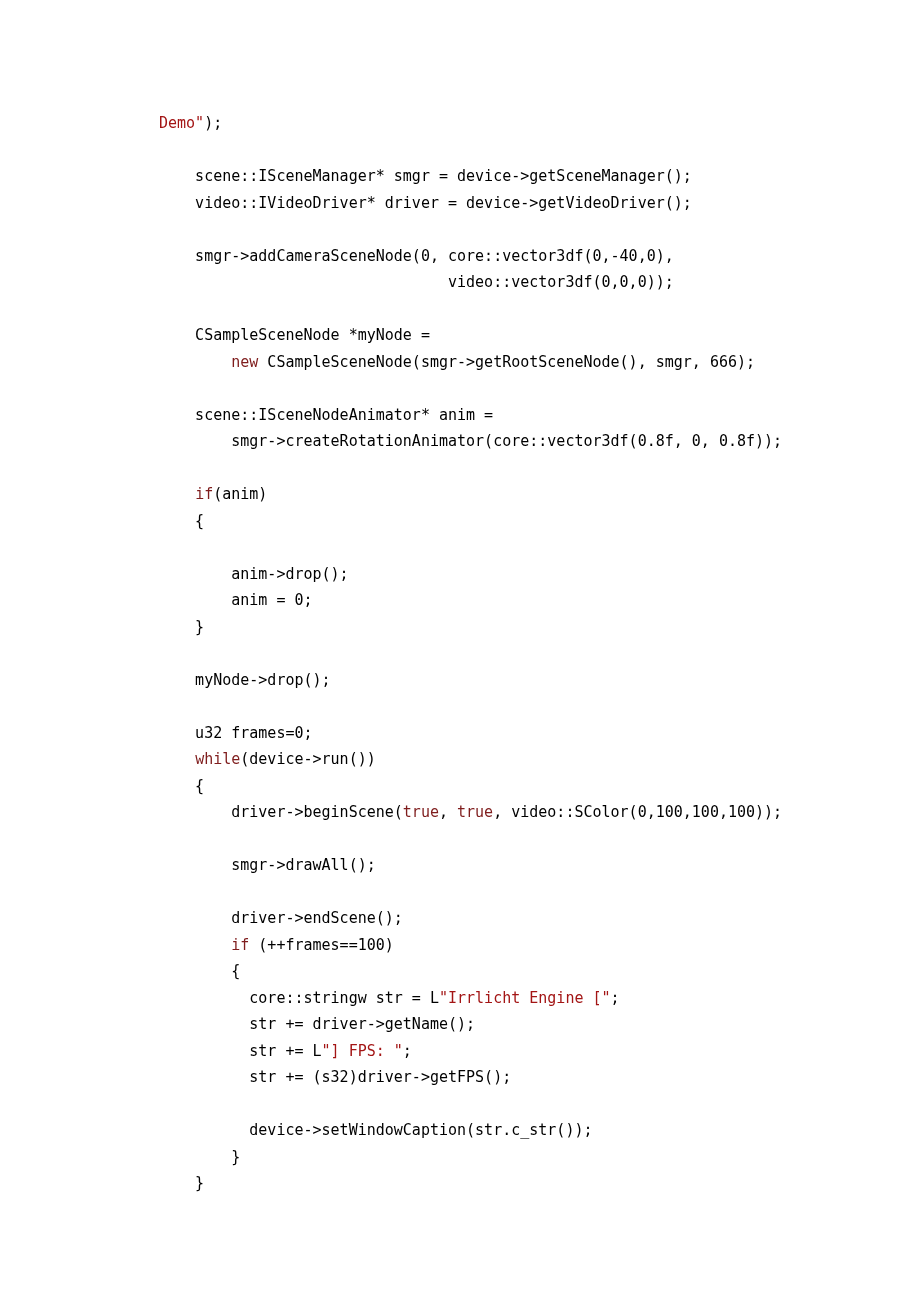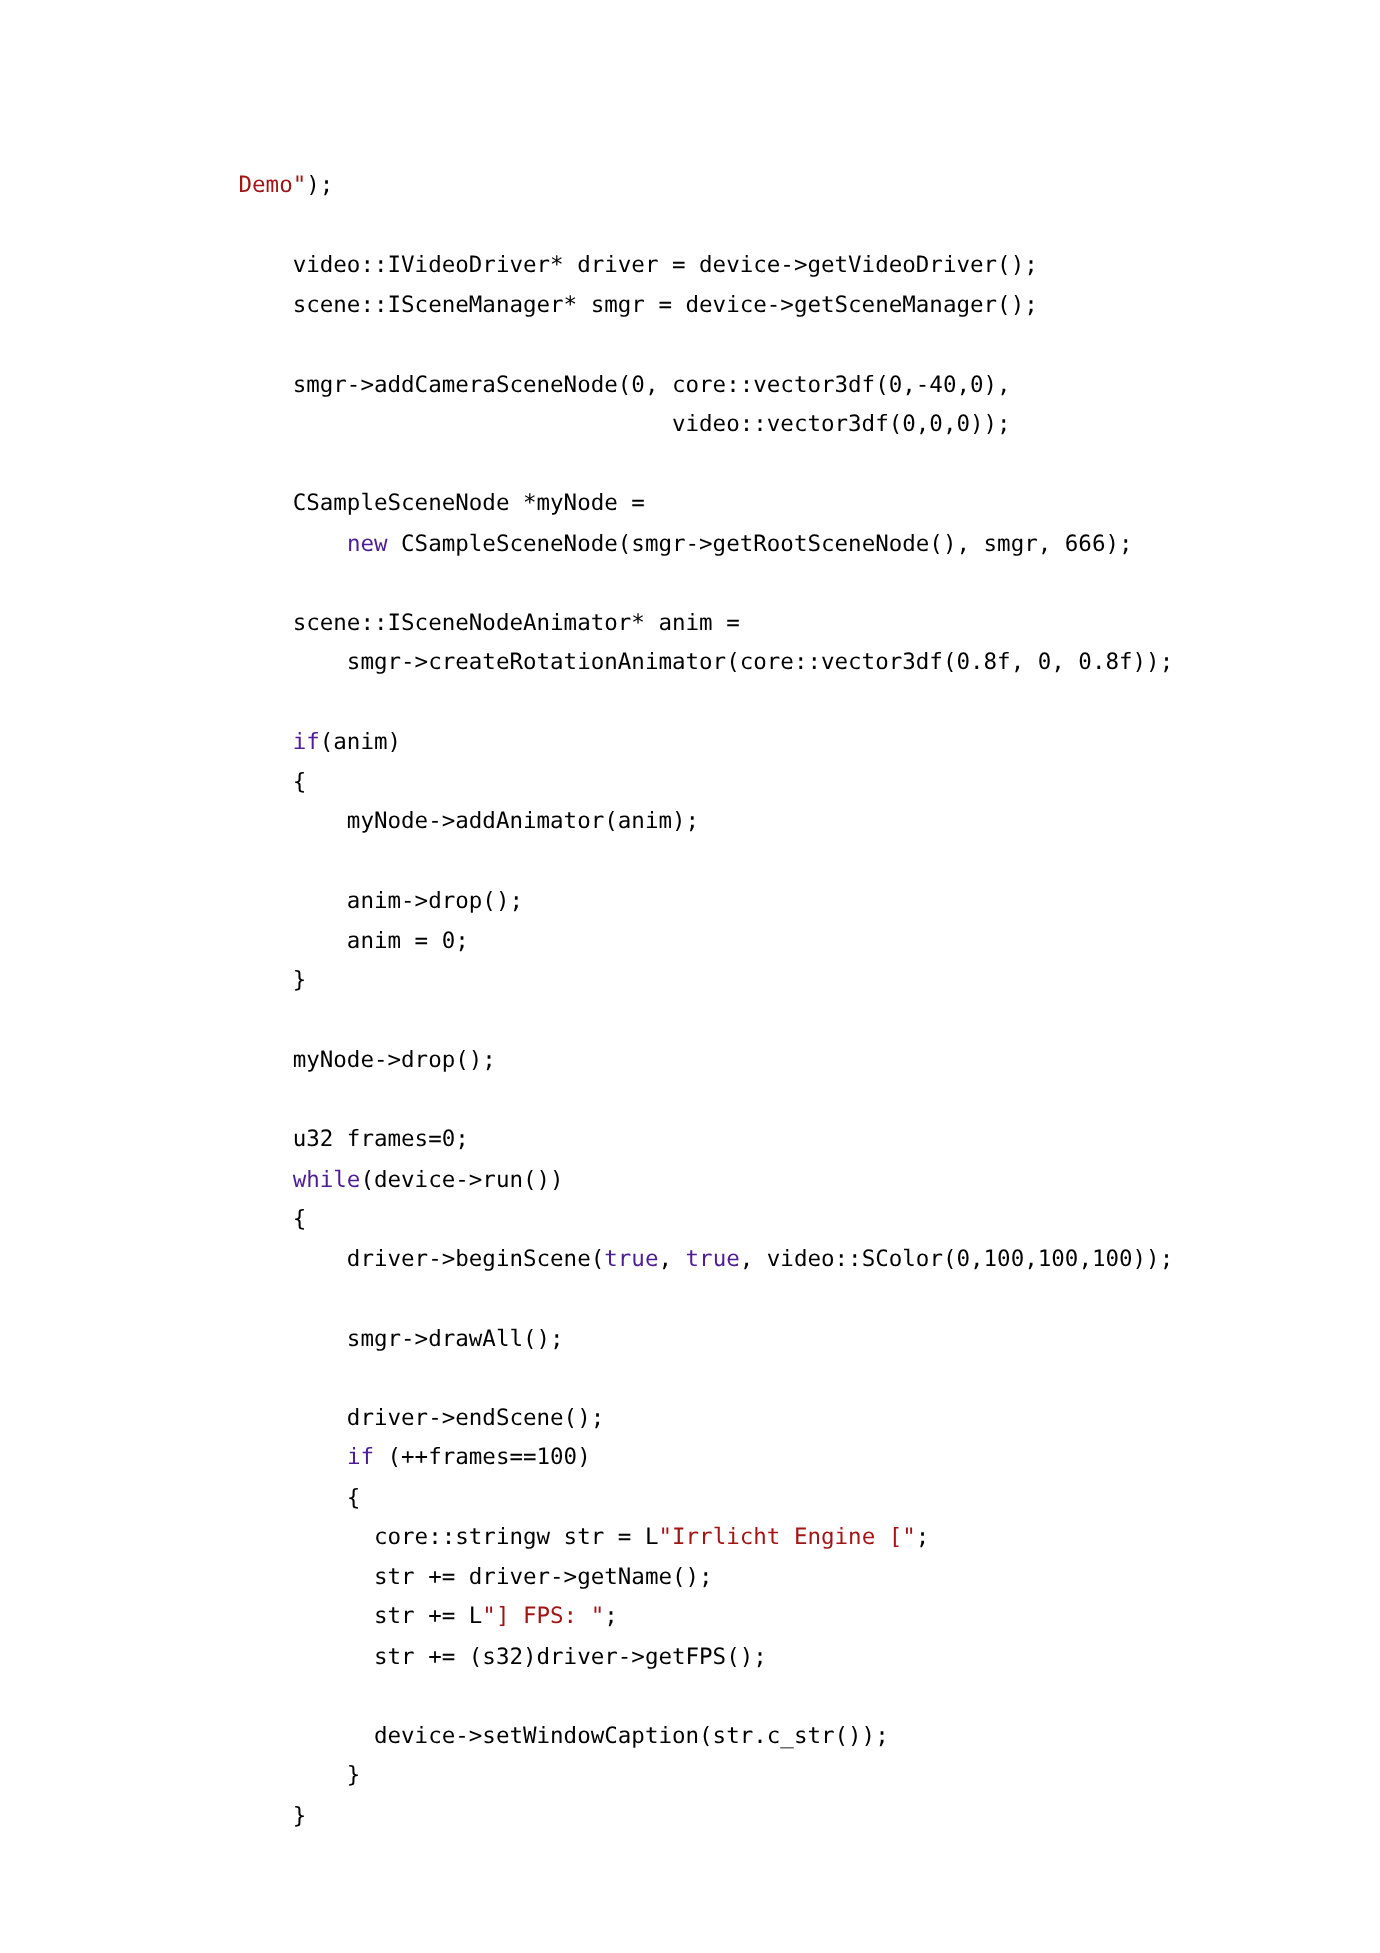--- a/index.html
+++ b/index.html
@@ -16,44 +16,43 @@
   .page {
     padding-top: 110px;
     padding-left: 159px;
     padding-right: 80px;
   }
   .code-line {
     white-space: pre;
     letter-spacing: 0px;
   }
   .str { color: #a31515; }
-  .kw { color: #4c1d95; text-align: center; }
+  .kw { color: #7f1d1d; text-align: center; }
 </style>
 </head>
 <body>
 
 <div class="page">
   <div id="code-container">
       <div class="code-line"><span class="str">Demo"</span><span>);</span></div>
       <div class="code-line">&nbsp;</div>
+      <div class="code-line"><span>    scene::ISceneManager* smgr = device-&gt;getSceneManager();</span></div>
       <div class="code-line"><span>    video::IVideoDriver* driver = device-&gt;getVideoDriver();</span></div>
-      <div class="code-line"><span>    scene::ISceneManager* smgr = device-&gt;getSceneManager();</span></div>
       <div class="code-line">&nbsp;</div>
       <div class="code-line"><span>    smgr-&gt;addCameraSceneNode(0, core::vector3df(0,-40,0),</span></div>
       <div class="code-line"><span>                                video::vector3df(0,0,0));</span></div>
       <div class="code-line">&nbsp;</div>
       <div class="code-line"><span>    CSampleSceneNode *myNode =</span></div>
       <div class="code-line"><span>        </span><span class="kw">new</span><span> CSampleSceneNode(smgr-&gt;getRootSceneNode(), smgr, 666);</span></div>
       <div class="code-line">&nbsp;</div>
       <div class="code-line"><span>    scene::ISceneNodeAnimator* anim =</span></div>
       <div class="code-line"><span>        smgr-&gt;createRotationAnimator(core::vector3df(0.8f, 0, 0.8f));</span></div>
       <div class="code-line">&nbsp;</div>
       <div class="code-line"><span>    </span><span class="kw">if</span><span>(anim)</span></div>
       <div class="code-line"><span>    {</span></div>
-      <div class="code-line"><span>        myNode-&gt;addAnimator(anim);</span></div>
       <div class="code-line">&nbsp;</div>
       <div class="code-line"><span>        anim-&gt;drop();</span></div>
       <div class="code-line"><span>        anim = 0;</span></div>
       <div class="code-line"><span>    }</span></div>
       <div class="code-line">&nbsp;</div>
       <div class="code-line"><span>    myNode-&gt;drop();</span></div>
       <div class="code-line">&nbsp;</div>
       <div class="code-line"><span>    u32 frames=0;</span></div>
       <div class="code-line"><span>    </span><span class="kw">while</span><span>(device-&gt;run())</span></div>
       <div class="code-line"><span>    {</span></div>

